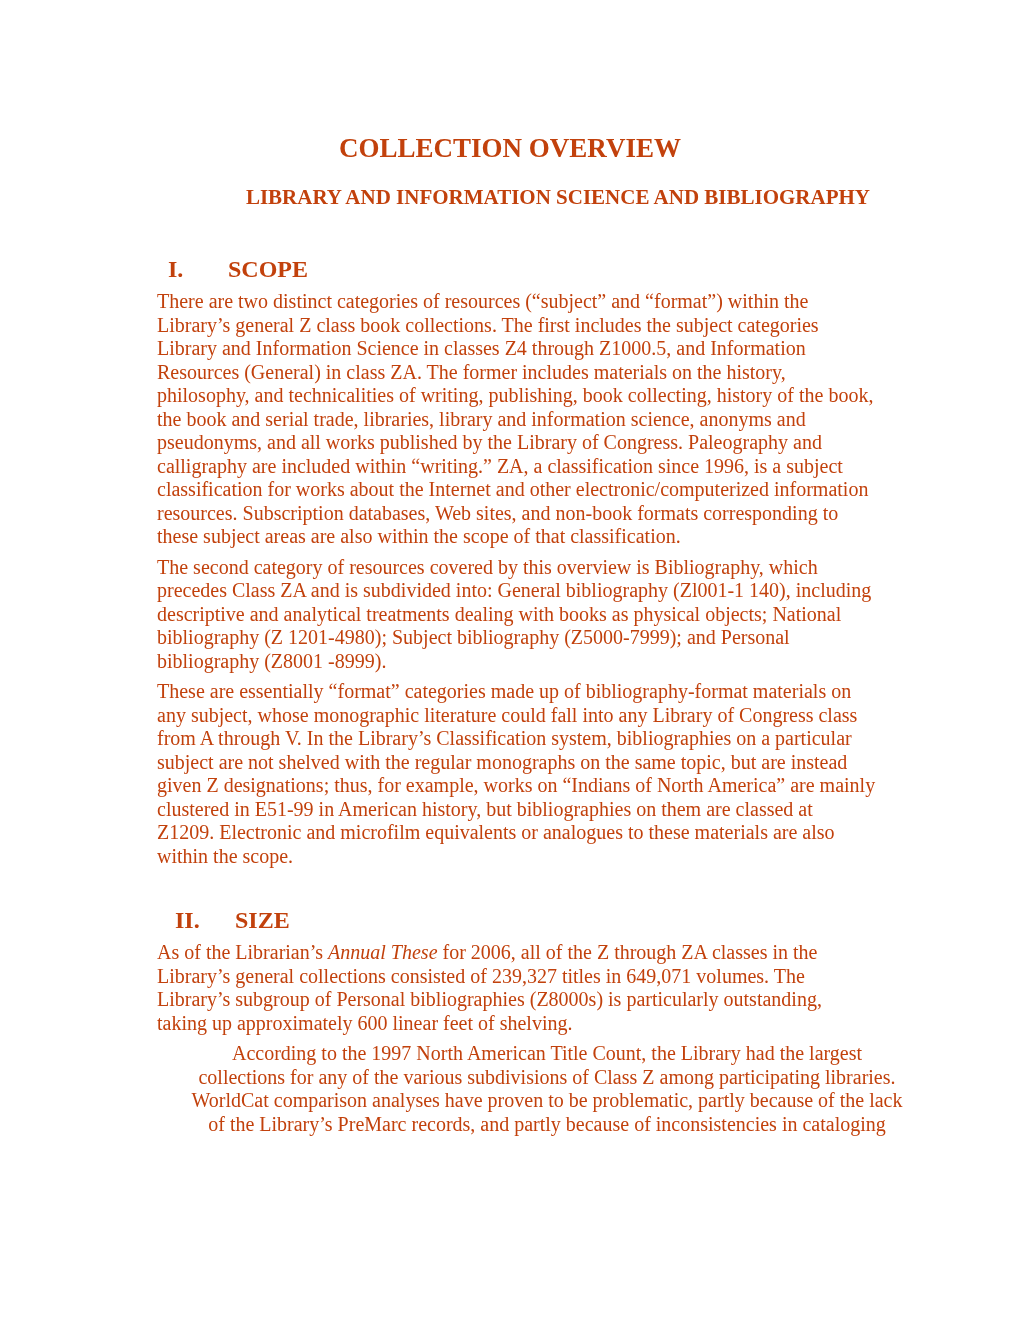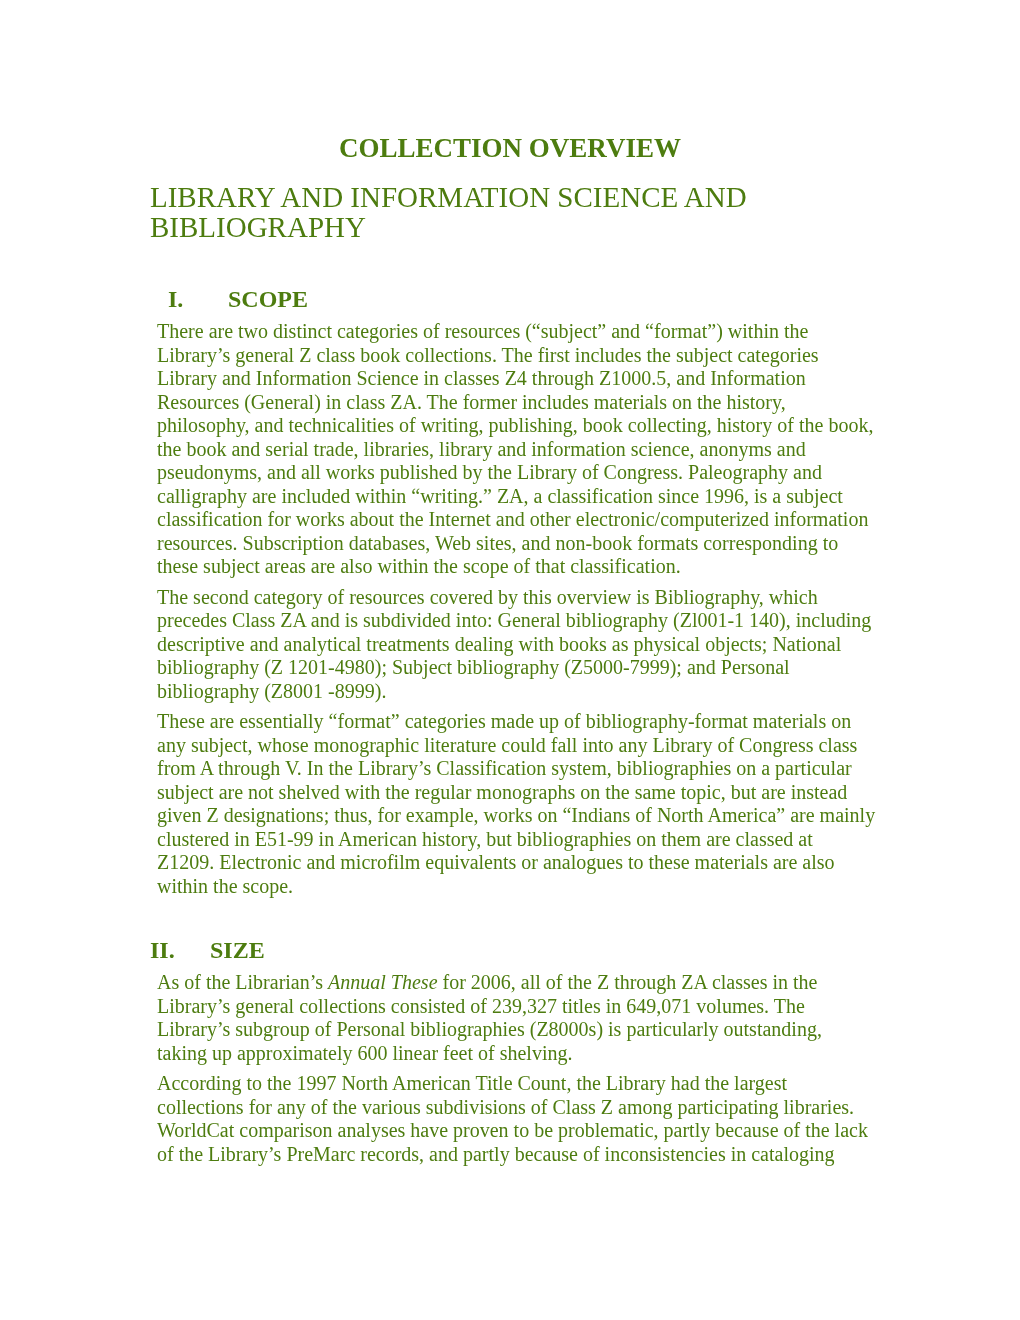--- a/index.html
+++ b/index.html
@@ -1,62 +1,62 @@
 <!DOCTYPE html>
 <html><head>
 <meta charset="utf-8">
 <style>
   html, body { margin: 0; padding: 0; background: #ffffff; }
   .page {
     position: relative;
     width: 1020px;
     height: 1320px;
     background: #ffffff;
-    color: #4d7c0f;
+    color: #c2410c;
     font-family: "Liberation Serif", "DejaVu Serif", serif;
     box-sizing: border-box;
     padding: 132px 150px 0 150px;
     overflow: hidden;
   }
   .title {
     font-size: 27px;
     font-weight: bold;
     line-height: 32px;
     text-align: center;
     margin: 0;
   }
   .subtitle {
-    font-size: 29px;
-    font-weight: normal;
+    font-size: 21px;
+    font-weight: bold;
     line-height: 30px;
-    text-align: left;
+    text-align: right;
     margin: 18px 0 0 0;
   }
   .sec-heading {
     font-size: 24px;
     font-weight: bold;
     line-height: 28px;
     margin: 0;
     white-space: normal;
   }
   .sec-heading .num { display: inline-block; width: 60px; }
   .h-scope { margin-top: 43px; margin-left: 18px; }
-  .h-size  { margin-top: 38px; }
+  .h-size  { margin-top: 38px; margin-left: 25px; }
   p.body {
     font-size: 20px;
     line-height: 23.5px;
     margin: 7px;
     white-space: pre-line;
     width: 780px;
   }
   .p1 { margin-top: 16px; }
   .p2 { margin-top: 22px; }
   .p3 { margin-top: 21px; }
   .p4 { margin-top: 20px; }
-  .p5 { margin-top: 24px; }
+  .p5 { margin-top: 24px; text-align: center; }
   em { font-style: italic; }
 </style>
 </head>
 <body>
 
 <div class="page">
   <h1 class="title">COLLECTION OVERVIEW</h1>
   <h2 class="subtitle">LIBRARY AND INFORMATION SCIENCE AND BIBLIOGRAPHY</h2>
 
   <div class="sec-heading h-scope"><span class="num">I.</span><span class="label">SCOPE</span></div>

